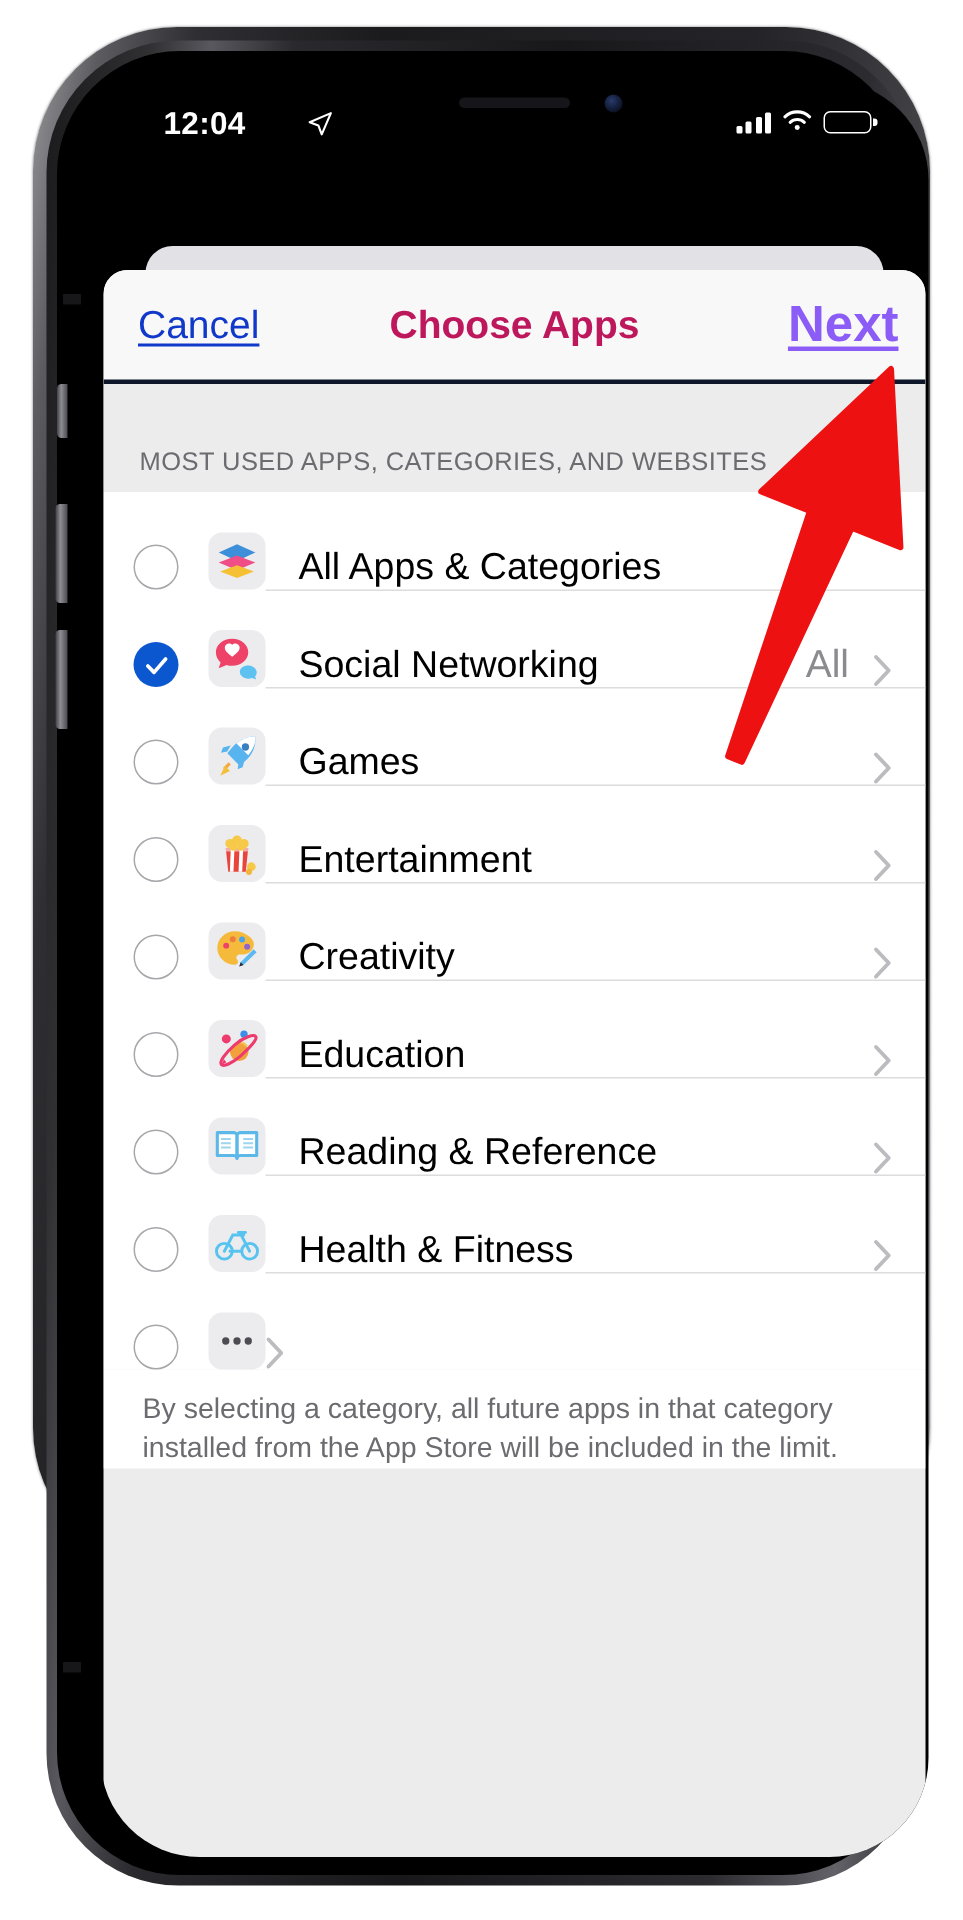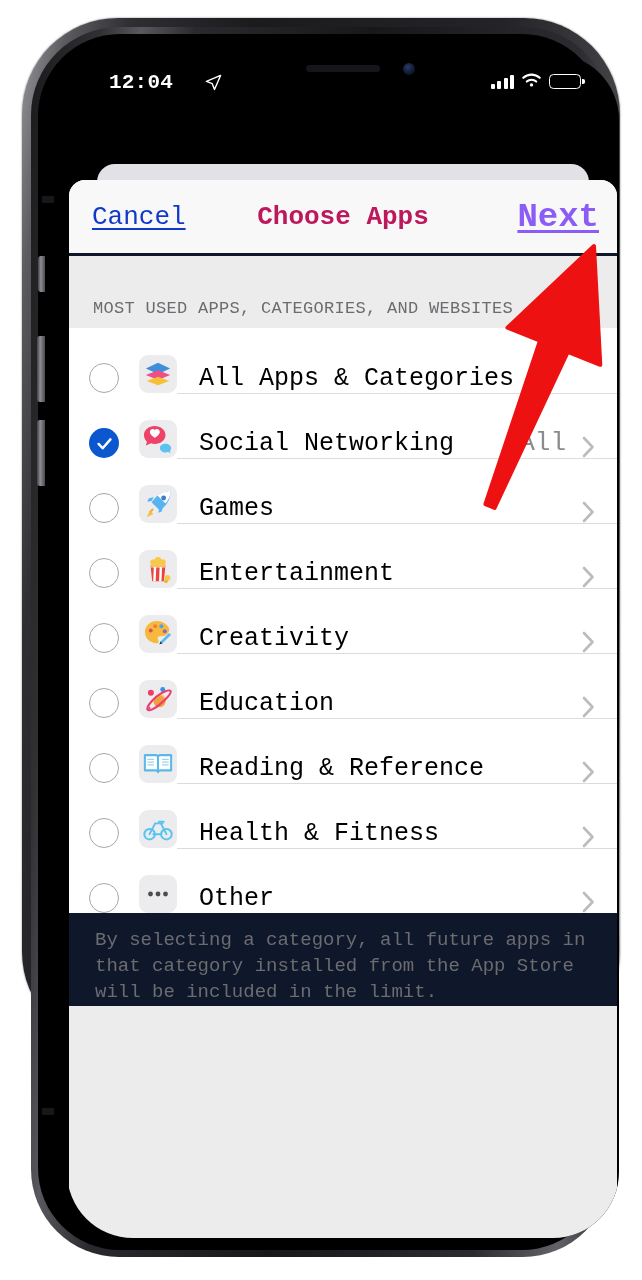--- a/index.html
+++ b/index.html
@@ -11,21 +11,20 @@
   }
 
   
   #phone-frame {
     position: absolute;
     left: 22px; top: 18px;
     width: 598px; height: 1030px;
     border-radius: 96px;
     background: linear-gradient(100deg,#9b9ba0 0%,#5b5b60 6%,#2f2f33 14%,#1b1b1e 30%,#242428 62%,#55555a 88%,#9fa0a5 97%,#6a6a70 100%);
     box-shadow: 0 0 2px rgba(0,0,0,.55);
-    font-family: Liberation Mono, monospace;
   }
   #frame-inner-bezel {
     position: absolute;
     left: 9px; top: 9px;
     width: 580px; height: 1230px;
     border-radius: 88px;
     background: linear-gradient(95deg,#1a1a1d 0%,#303033 10%,#58585e 16%,#2a2a2e 24%,#18181b 50%,#2b2b30 80%,#626268 92%,#27272b 100%);
   }
   #frame-black {
     position: absolute;
@@ -181,21 +180,21 @@
   .row-value {
     font-size: 26px; color: #8b8b8f; margin-right: 16px;
   }
   .chevron { width: 13px; height: 22px; flex: none; }
   .chevron svg { display: block; }
 
   #list-footer {
     padding: 14px 26px 0 26px;
     font-size: 19px; line-height: 1.38;
     color: #6c6c70;
-    background: #0f172a;
+    background: #ffffff;
   }
 
   #home-indicator {
     position: absolute; left: 50%; transform: translateX(-50%);
     bottom: 18px; width: 186px; height: 7px;
     border-radius: 4px; background: #0b0b0b;
   }
 
   
   #annotation-arrow {
@@ -437,21 +436,20 @@
             <span class="radio-slot">
               <span class="radio"></span>
             </span>
             <span class="app-icon">
               <svg viewBox="0 0 32 32">
       <circle cx="8" cy="16" r="2.6" fill="#4c4c52"></circle>
       <circle cx="16" cy="16" r="2.6" fill="#4c4c52"></circle>
       <circle cx="24" cy="16" r="2.6" fill="#4c4c52"></circle>
     </svg>
             </span>
-            <span class="row-label">Other</span>
             <span class="chevron">
               <svg viewBox="0 0 13 22" width="13" height="22">
                 <path d="M2 2l8.5 9L2 20" fill="none" stroke="#bcbcc0" stroke-width="2.6" stroke-linecap="round" stroke-linejoin="round"></path>
               </svg>
             </span>
           </div>
         </div>
 
       <div id="list-footer">By selecting a category, all future apps in that category installed from the App Store will be included in the limit.</div>
     </div>

